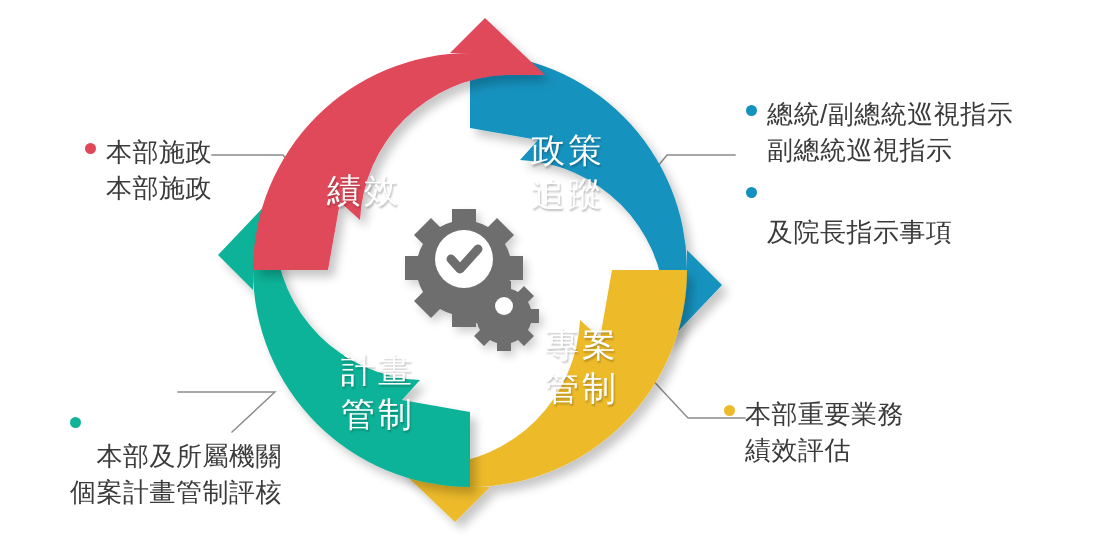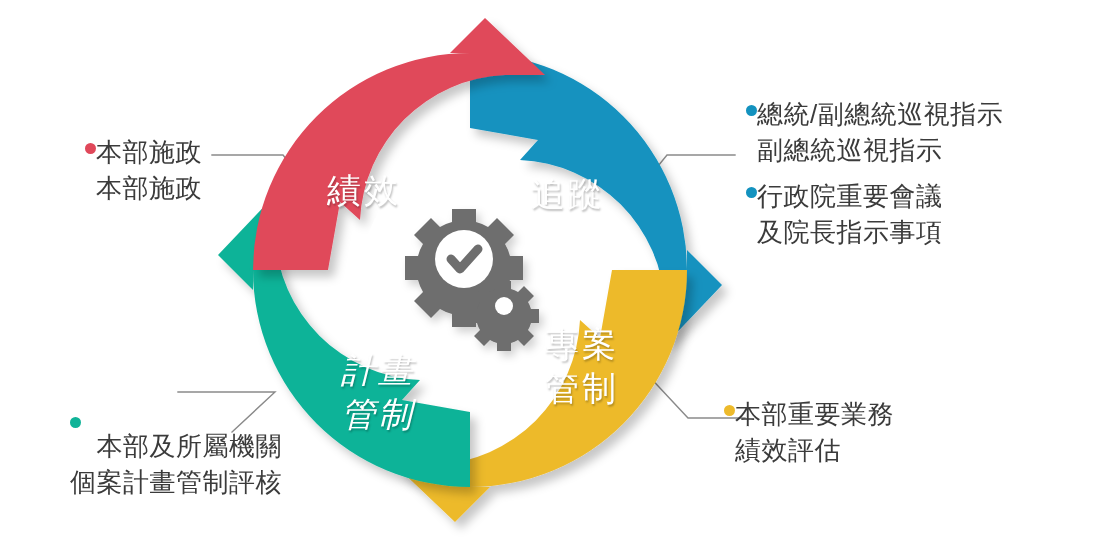--- a/index.html
+++ b/index.html
@@ -6,21 +6,21 @@
   body{
     width:1100px;height:560px;
     background:#ffffff;
     font-family:"Liberation Sans","DejaVu Sans",sans-serif;
     overflow:hidden;
     position:relative;
   }
   #stage{position:absolute;inset:0;}
   svg.layer{position:absolute;left:0;top:0;width:1100px;height:560px;}
 
-  .callout{position:absolute;display:flex;align-items:flex-start;}
+  .callout{position:absolute;display:flex;align-items:flex-start;gap:10px;}
   .bullet{
     width:11px;height:11px;border-radius:50%;
     flex:0 0 auto;margin-top:9px;
   }
   .calloutText{
     font-size:26px;line-height:36px;color:#3b3b3b;
     white-space:pre;letter-spacing:.5px;
   }
   .callout.right .calloutText{text-align:left;}
   .callout.left  .calloutText{text-align:right;}
@@ -33,21 +33,21 @@
     line-height:44px;
     letter-spacing:3px;
     white-space:pre;
     text-align:center;
     text-shadow:1px 2px 2px rgba(0,0,0,.25);
     font-weight:400;
   }
   #lbl-performance{left:304px;top:152px;width:120px;margin-top:16px;}
   #lbl-policy{left:508px;top:128px;width:120px;}
   #lbl-project{left:522px;top:322px;width:120px;}
-  #lbl-plan{left:318px;top:348px;width:120px;font-style:italic;}
+  #lbl-plan{left:318px;top:348px;width:120px;}
 </style>
 </head>
 <body>
 
 <div id="stage">
 
   <svg class="layer" viewBox="0 0 1100 560">
     <g stroke="#8a8a8a" stroke-width="1.4" fill="none" stroke-linecap="square">
       <path d="M212 155 L283 155 L318 198"></path>
       <path d="M178 392 L275 392 L232 432"></path>
@@ -151,39 +151,39 @@
           a 26 26 0 0 1 3 -7
           l -6 -6 l 10 -10 l 6 6
           a 26 26 0 0 1 7 -3 Z"></path>
       </g>
       <circle cx="504" cy="306" r="9" fill="#ffffff"></circle>
     </g>
   </svg>
 
   <div class="wheelLabel" id="lbl-performance"><span>績效</span><br></div>
 
-  <div class="wheelLabel" id="lbl-policy"><br><span>追蹤</span></div>
+  <div class="wheelLabel" id="lbl-policy"><span>政策</span><br><span>追蹤</span></div>
 
   <div class="wheelLabel" id="lbl-project"><span>專案</span><br><span>管制</span></div>
 
   <div class="wheelLabel" id="lbl-plan"><span>計畫</span><br><span>管制</span></div>
 
   <div class="callout left" style="left:85px;top:134px;">
     <span class="bullet" style="background:#E0485A"></span>
     <span class="calloutText"><span>本部施政</span><br><span>本部施政</span></span>
   </div>
 
   <div class="callout right" style="left:746px;top:96px;">
     <span class="bullet" style="background:#1392BF"></span>
     <span class="calloutText"><span>總統/副總統巡視指示</span><br><span>副總統巡視指示</span></span>
   </div>
 
   <div class="callout right" style="left:746px;top:178px;">
     <span class="bullet" style="background:#1392BF"></span>
-    <span class="calloutText"><span>行政院重要會議</span><br><span>及院長指示事項</span></span>
+    <span class="calloutText"><br><span>及院長指示事項</span></span>
   </div>
 
   <div class="callout right" style="left:724px;top:396px;">
     <span class="bullet" style="background:#EDBA2B"></span>
     <span class="calloutText"><span>本部重要業務</span><br><span>績效評估</span></span>
   </div>
 
   <div class="callout left" style="left:70px;top:408px;flex-direction:column;">
     <span class="bullet" style="background:#10B398"></span>
     <span class="calloutText"><span>本部及所屬機關</span><br><span>個案計畫管制評核</span></span>

